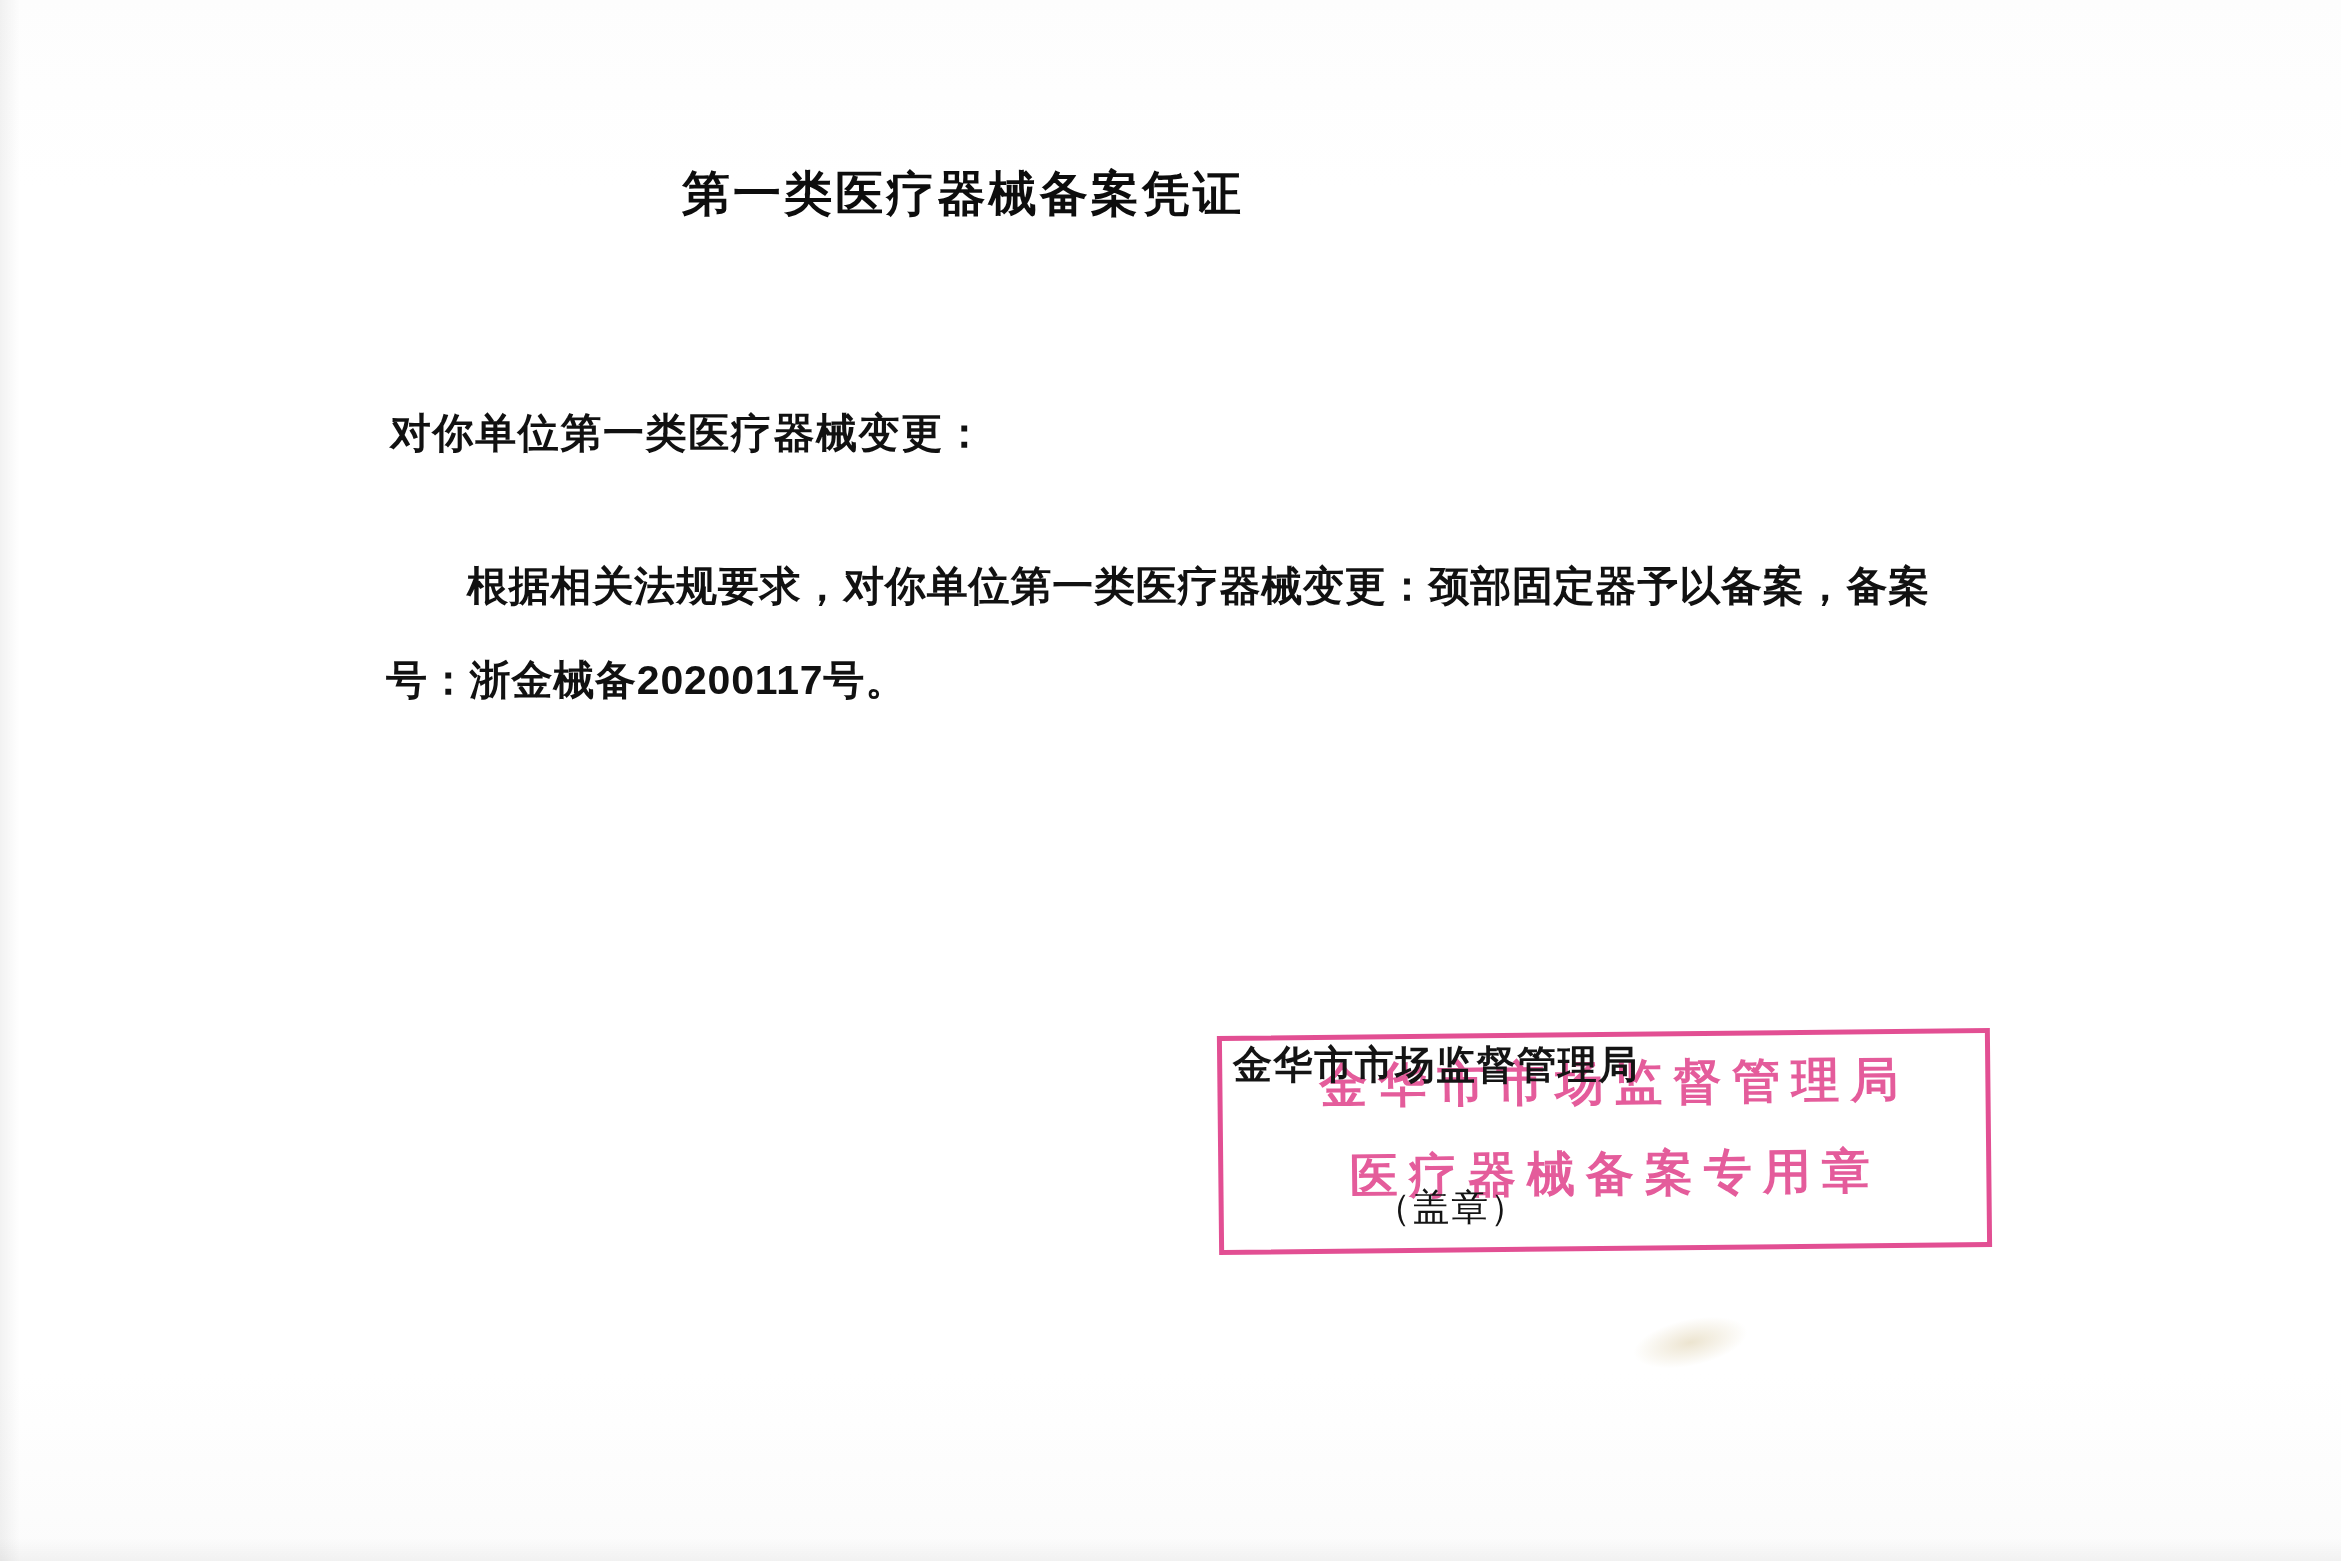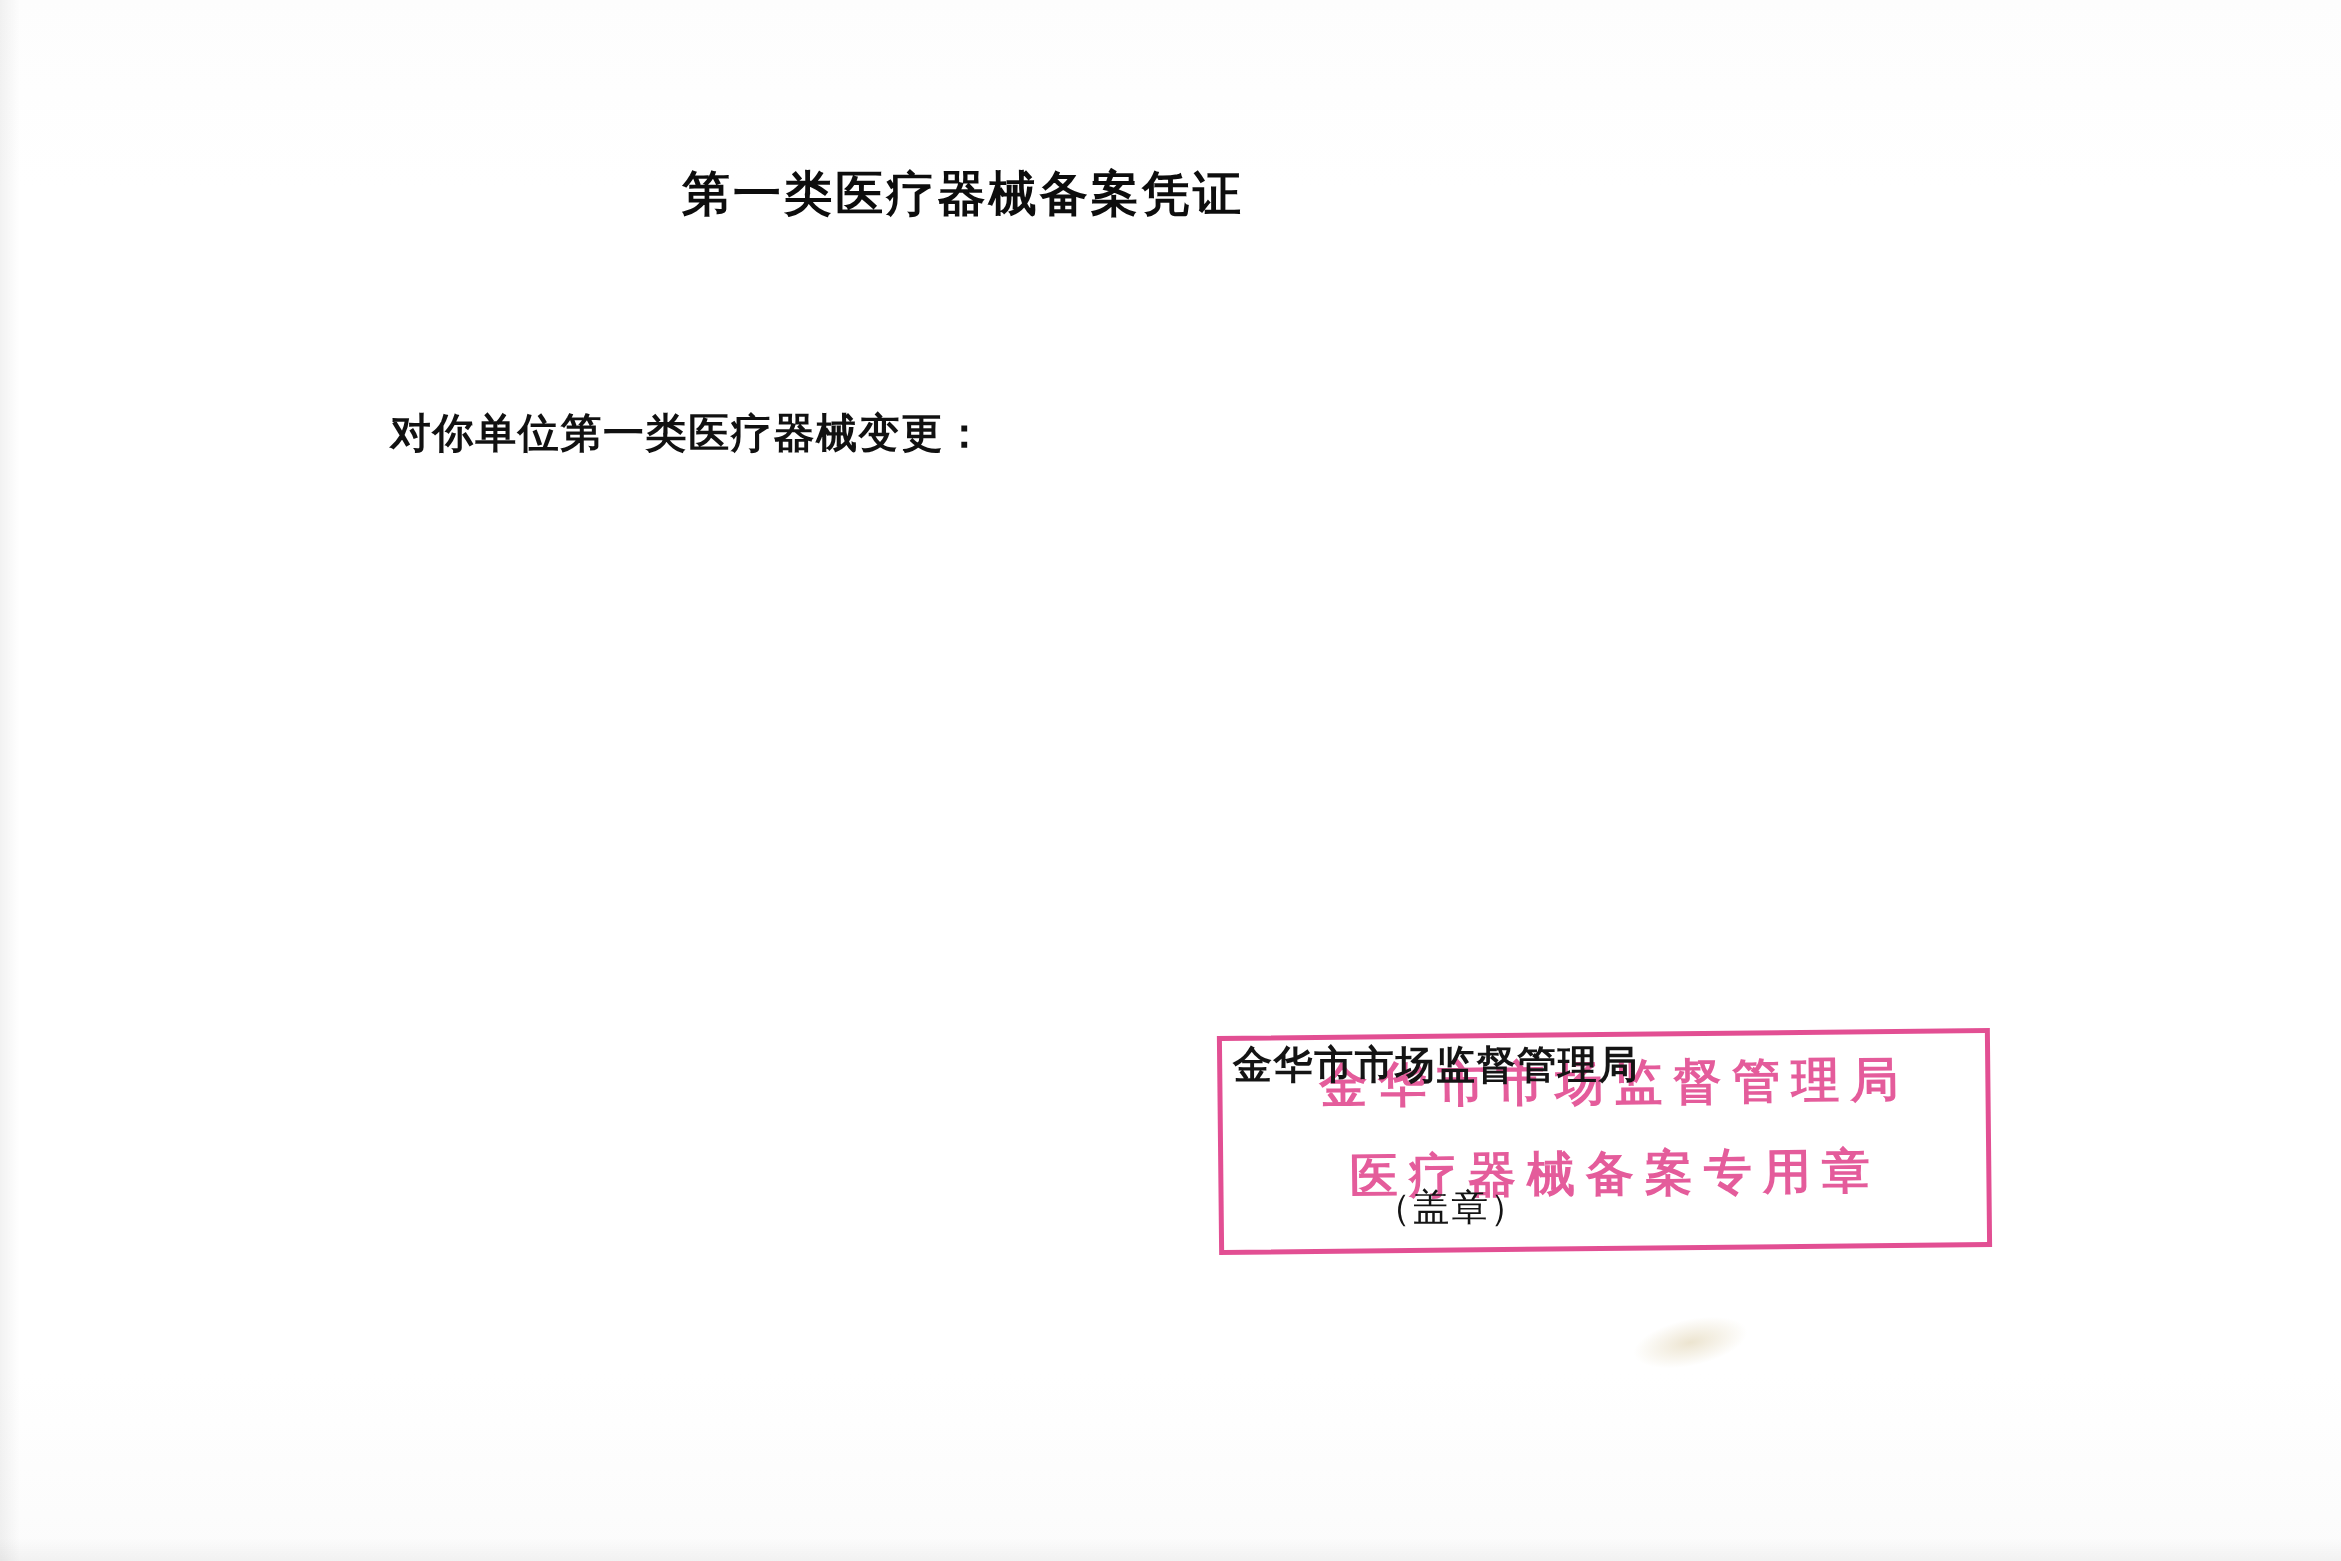--- a/index.html
+++ b/index.html
@@ -159,20 +159,21 @@
 
 <div class="page">
 
   <div class="edge-shadow-left"></div>
   <div class="edge-shadow-bottom"></div>
 
   <div class="doc-title">第一类医疗器械备案凭证</div>
 
   <div class="addressee">对你单位第一类医疗器械变更：</div>
 
+  <div class="body-text">根据相关法规要求，对你单位第一类医疗器械变更：颈部固定器予以备案，备案号：浙金械备20200117号。</div>
 
   <div class="seal-block">
 
     <div class="stamp">
       <div class="stamp-line stamp-line-1">金华市市场监督管理局</div>
       <div class="stamp-line stamp-line-2">医疗器械备案专用章</div>
     </div>
 
     <div class="seal-org-line">金华市市场监督管理局</div>
 

